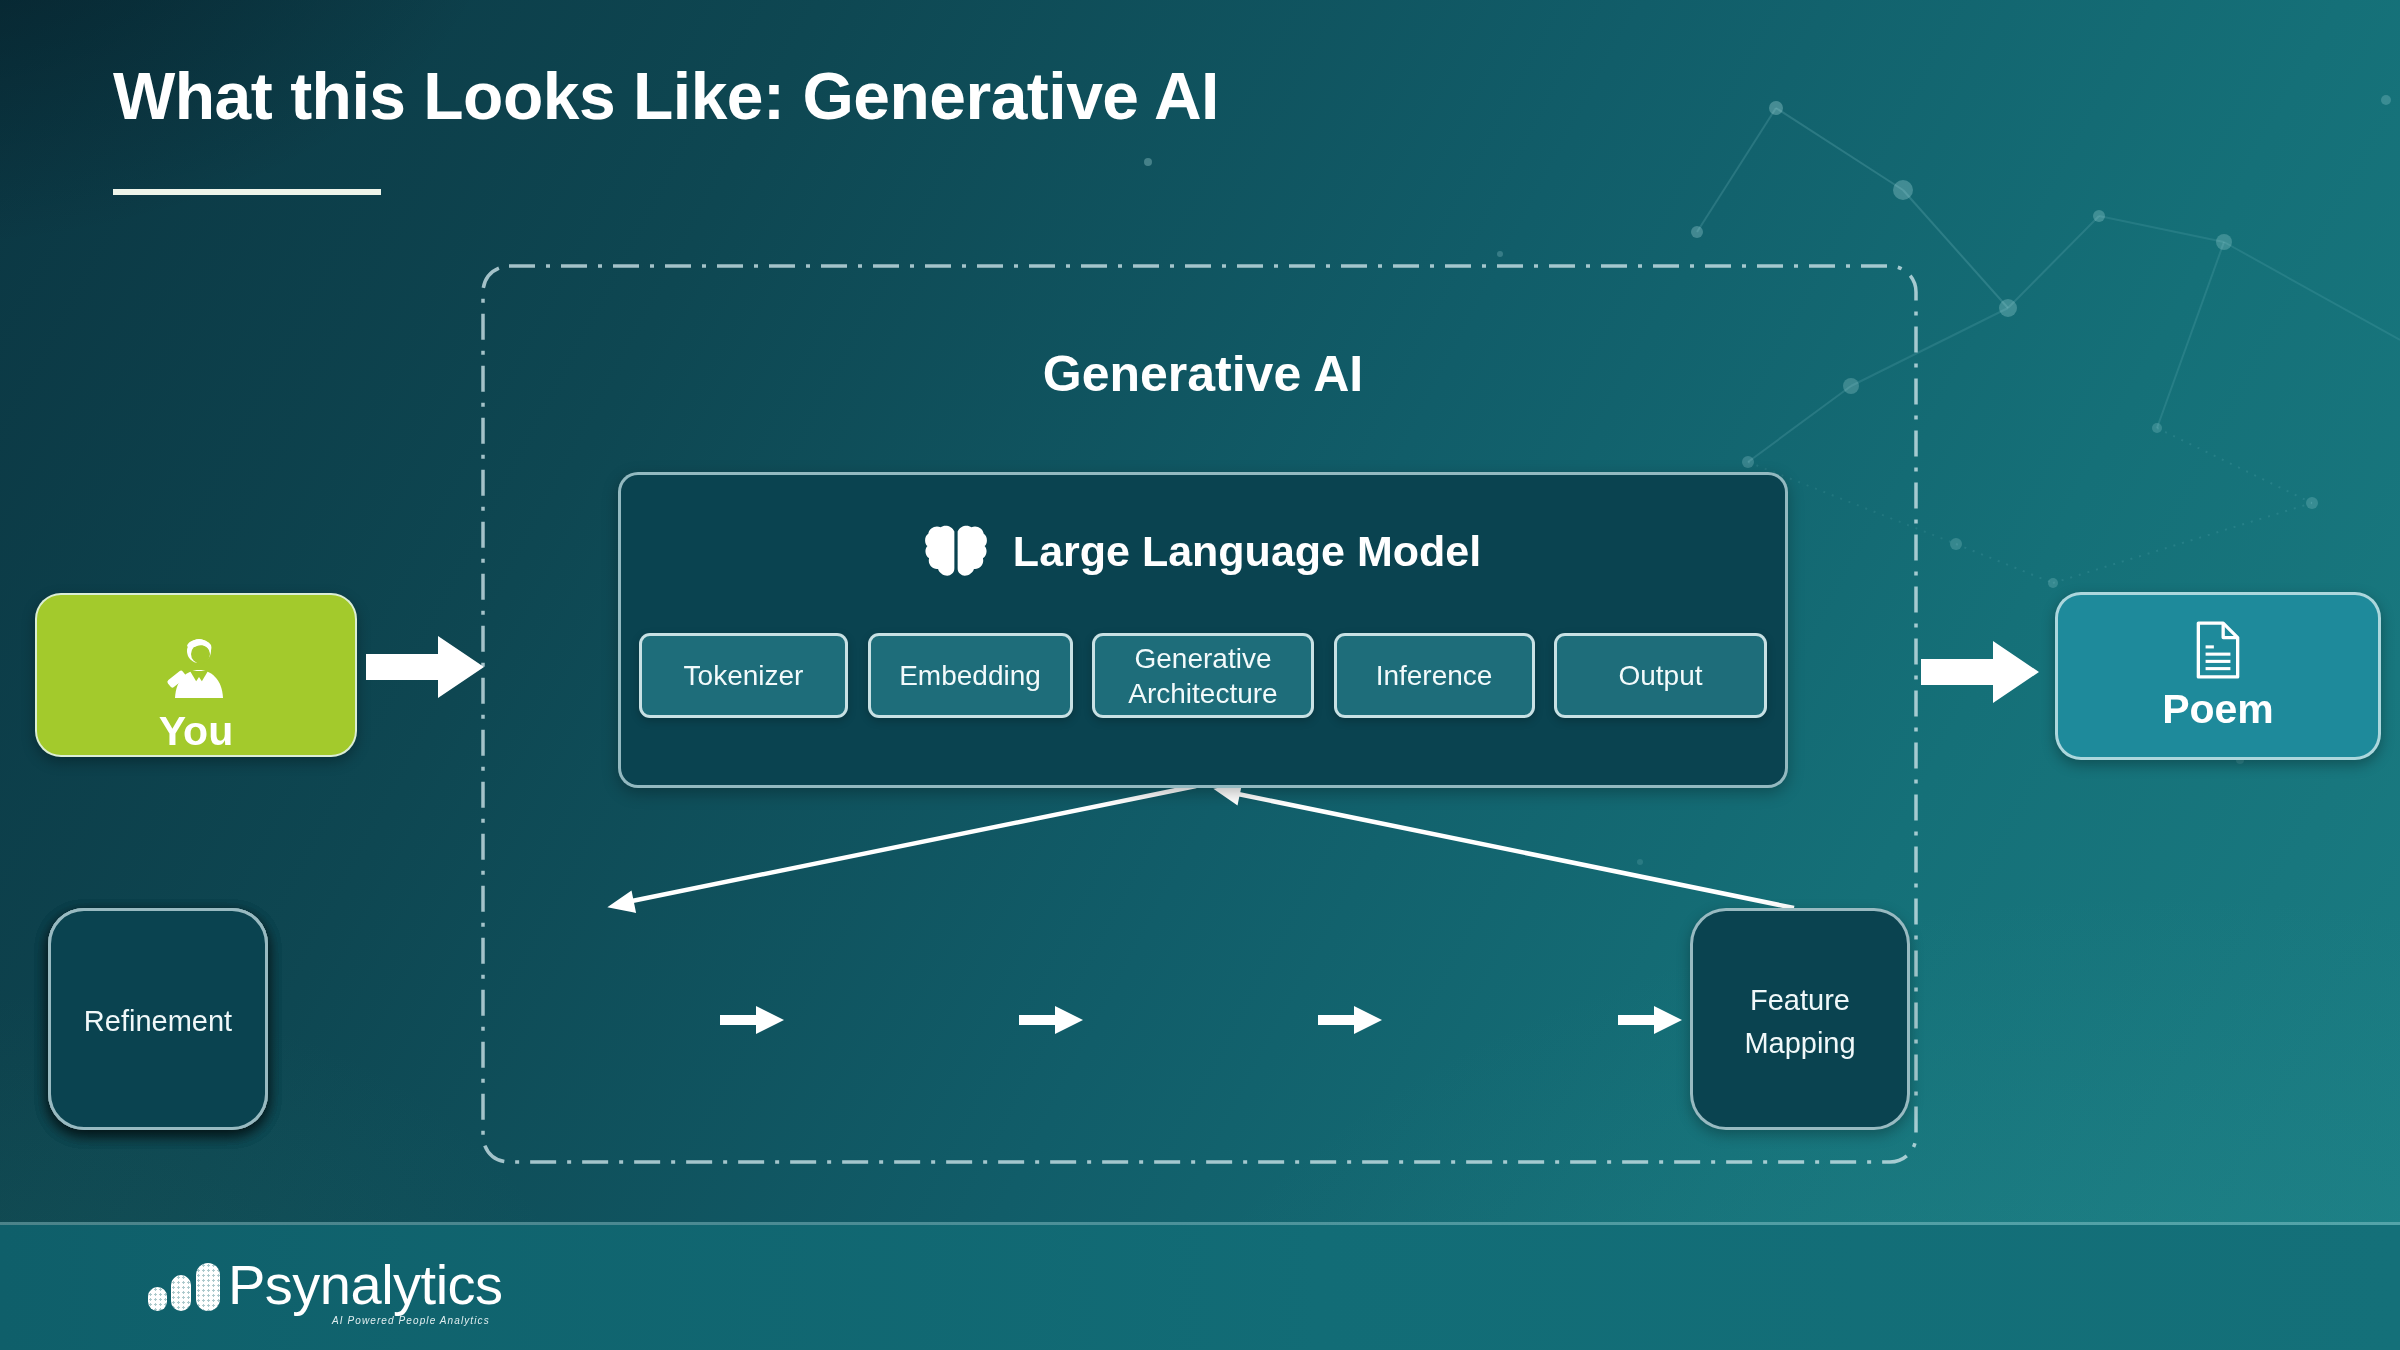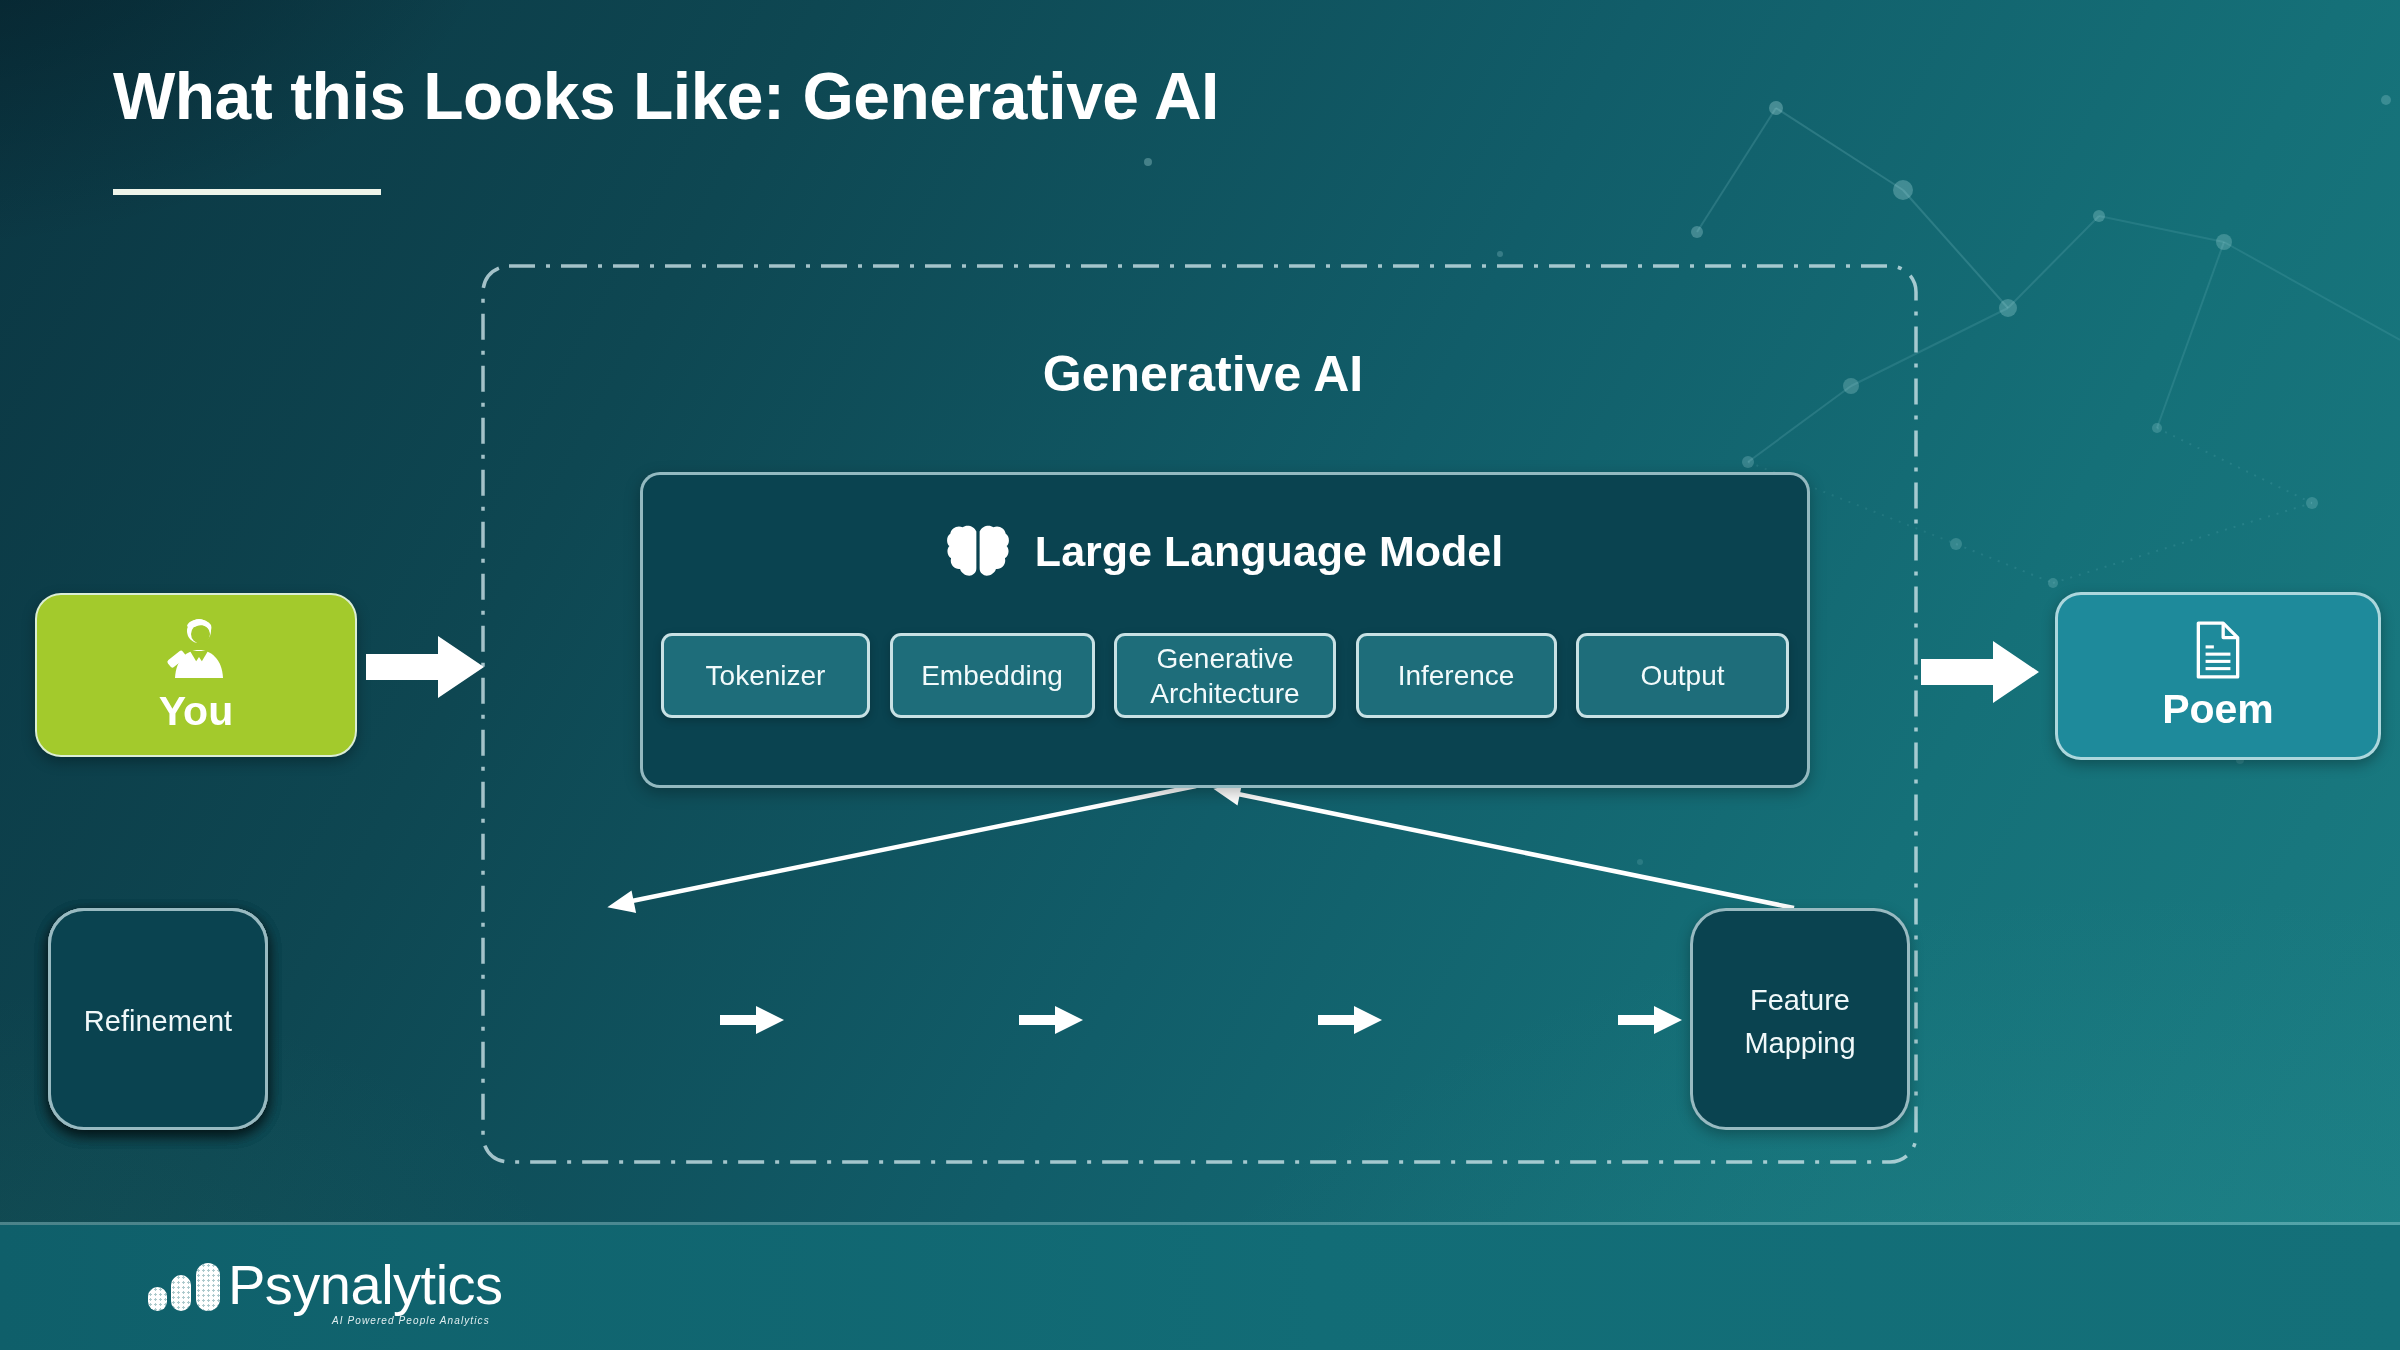--- a/index.html
+++ b/index.html
@@ -18,21 +18,20 @@
   .title{left:113px;top:58px;font-size:66px;font-weight:800;letter-spacing:-0.5px;white-space:nowrap;}
   .title-underline{left:113px;top:189px;width:268px;height:6px;background:#eef4ea;}
   
   svg.full{position:absolute;left:0;top:0;width:2400px;height:1350px;pointer-events:none;}
   
   .genai-label{left:1003px;top:345px;width:400px;text-align:center;font-size:50px;font-weight:800;}
   .llm-box{
     left:618px;top:472px;width:1164px;height:310px;border-radius:20px;
     background:#0a4350;border:3px solid rgba(172,206,212,0.85);
     box-shadow:0 5px 16px rgba(0,0,0,0.28);
-    margin-left:22px;
   }
   .llm-header{position:absolute;left:0;right:0;top:44px;display:flex;align-items:center;justify-content:center;gap:26px;}
   .llm-header .label{font-size:43px;font-weight:800;}
   .brain{width:62px;height:64px;}
   .pill-row{position:absolute;left:18px;right:18px;top:158px;display:flex;justify-content:space-between;}
   .pill{
     height:85px;border-radius:11px;background:#1e6d7a;border:3px solid rgba(218,237,240,0.9);
     display:flex;align-items:center;justify-content:center;text-align:center;
     font-size:28px;line-height:1.25;color:#f2fafb;box-shadow:0 3px 9px rgba(0,0,0,0.22);
     box-sizing:border-box;padding:0 6px;
@@ -53,20 +52,21 @@
   .step:nth-of-type(1){left:493px}.step:nth-of-type(2){left:792px}.step:nth-of-type(3){left:1091px}
   .step:nth-of-type(4){left:1390px}.step:nth-of-type(5){left:1690px}
   .sarrow{width:64px;height:40px;top:1000px;}
   .sa1{left:720px}.sa2{left:1019px}.sa3{left:1318px}.sa4{left:1618px}
   
   .node-box{display:flex;flex-direction:column;align-items:center;justify-content:center;gap:6px;box-sizing:border-box;}
   .you-box{
     left:35px;top:593px;width:322px;height:164px;border-radius:26px;
     background:#a3ca2c;border:2px solid rgba(226,242,232,0.9);
     box-shadow:0 5px 14px rgba(0,0,0,0.3);
+    justify-content:flex-end;
   }
   .poem-box{
     left:2055px;top:592px;width:326px;height:168px;border-radius:26px;
     background:#1e8a9b;border:3px solid rgba(220,240,243,0.75);
     box-shadow:0 5px 14px rgba(0,0,0,0.3);
   }
   .node-label{font-size:41px;font-weight:800;color:#ffffff;}
   .bigarrow{width:118px;height:66px;}
   .ba1{left:366px;top:634px}.ba2{left:1921px;top:639px}
   

